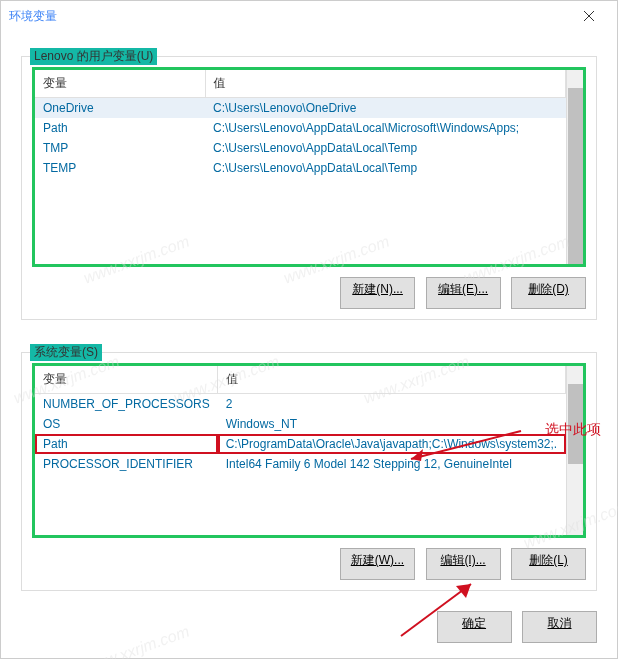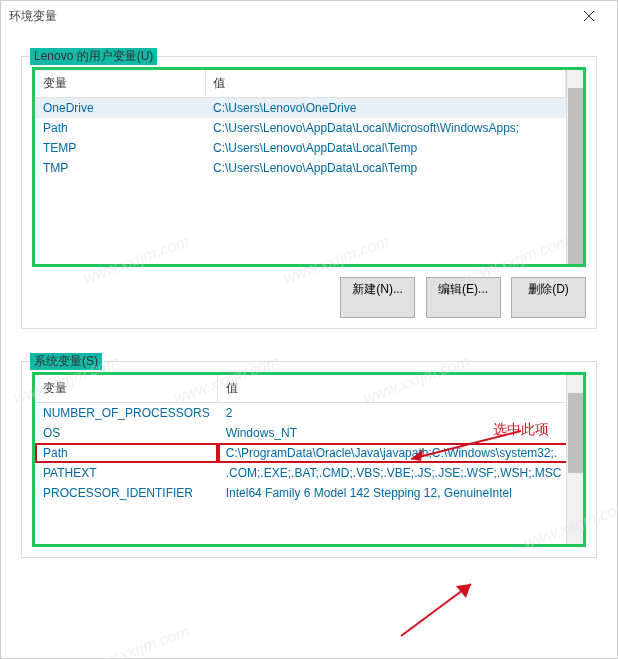--- a/index.html
+++ b/index.html
@@ -1,20 +1,20 @@
 <!DOCTYPE html>
 <html><head>
   <meta charset="utf-8">
   <style>
     * { margin: 0; padding: 0; box-sizing: border-box; font-family: "Microsoft YaHei", "Segoe UI", sans-serif; }
     body { background: #fff; width: 618px; height: 659px; overflow: hidden; position: relative; }
     
     .dialog { border: 1px solid #ccc; width: 618px; height: 659px; position: relative; background: #fff; }
     
-    .titlebar { height: 30px; display: flex; align-items: center; padding: 0 8px; font-size: 12px; color: #404040; }
+    .titlebar { height: 30px; display: flex; align-items: center; padding: 0 8px; font-size: 12px; color: #3b82f6; }
     .titlebar-title { flex: 1; }
     .close-btn { width: 40px; height: 30px; display: flex; align-items: center; justify-content: center; cursor: pointer; }
     .close-btn svg { width: 10px; height: 10px; }
     
     .content { padding: 10px 20px; }
     
     .groupbox { border: 1px solid #ddd; margin-top: 15px; position: relative; padding: 10px; }
     .groupbox-label { position: absolute; top: -9px; left: 8px; background: #14b8a6; padding: 0 4px; font-size: 12px; color: #333; }
     
     .table-container { border: 3px solid #22c55e; height: 200px; overflow: hidden; position: relative; display: flex; }
@@ -24,21 +24,21 @@
     
     .table { width: 100%; border-collapse: collapse; font-size: 12px; }
     .table th { text-align: left; padding: 5px 8px; font-weight: normal; background: #fff; border-bottom: 1px solid #e0e0e0; border-right: 1px solid #e0e0e0; color: #333; }
     .table td { padding: 3px 8px; color: #0369a1; white-space: nowrap; overflow: hidden; }
     .table tr.selected td { background: #e8f0f8; }
     .table tr.highlighted td { outline: 2px solid #d01020; outline-offset: -2px; }
     
     .col-var { width: 170px; }
     
     .button-row { text-align: right; margin-top: 10px; }
-    .btn { display: inline-block; min-width: 75px; height: 41px; line-height: 22px; font-size: 12px; text-align: center; border: 1px solid #adadad; background: #e1e1e1; margin-left: 6px; padding: 0 10px; cursor: pointer; }
+    .btn { display: inline-block; min-width: 75px; height: 32px; line-height: 22px; font-size: 12px; text-align: center; border: 1px solid #adadad; background: #e1e1e1; margin-left: 6px; padding: 0 10px; cursor: pointer; text-decoration: underline; }
     
     .bottom-buttons { position: absolute; bottom: 15px; right: 20px; }
     
     .annotation-text { position: absolute; color: #d01020; font-size: 14px; font-weight: normal; }
     .arrow { position: absolute; }
     .arrow svg { overflow: visible; }
     
     .watermark { position: absolute; color: #ddd; font-size: 16px; transform: rotate(-20deg); pointer-events: none; font-style: italic; opacity: 0.4; }
   </style>
 </head>
@@ -70,25 +70,25 @@
             <tbody>
               <tr class="selected">
                 <td>OneDrive</td>
                 <td>C:\Users\Lenovo\OneDrive</td>
               </tr>
               <tr>
                 <td>Path</td>
                 <td>C:\Users\Lenovo\AppData\Local\Microsoft\WindowsApps;</td>
               </tr>
               <tr>
-                <td>TEMP</td>
+                <td>TMP</td>
                 <td>C:\Users\Lenovo\AppData\Local\Temp</td>
               </tr>
               <tr>
-                <td>TMP</td>
+                <td>TEMP</td>
                 <td>C:\Users\Lenovo\AppData\Local\Temp</td>
               </tr>
             </tbody>
           </table>
         </div>
         <div class="scrollbar">
           <div class="scrollbar-thumb" style="top:18px;height:180px;"></div>
         </div>
       </div>
       <div class="button-row">
@@ -116,40 +116,45 @@
               </tr>
               <tr>
                 <td>OS</td>
                 <td>Windows_NT</td>
               </tr>
               <tr class="highlighted">
                 <td>Path</td>
                 <td>C:\ProgramData\Oracle\Java\javapath;C:\Windows\system32;.</td>
               </tr>
               <tr>
-                <td>PATHEXT</td>
-                <td>.COM;.EXE;.BAT;.CMD;.VBS;.VBE;.JS;.JSE;.WSF;.WSH;.MSC</td>
-              </tr>
-              <tr>
                 <td>PROCESSOR_IDENTIFIER</td>
                 <td>Intel64 Family 6 Model 142 Stepping 12, GenuineIntel</td>
               </tr>
             </tbody>
           </table>
         </div>
         <div class="scrollbar">
           <div class="scrollbar-thumb" style="top:18px;height:80px;"></div>
         </div>
       </div>
+      <div class="button-row">
+        <span class="btn">新建(W)...</span>
+        <span class="btn">编辑(I)...</span>
+        <span class="btn">删除(L)</span>
+      </div>
     </div>
 
   </div>
 
+  <div class="bottom-buttons">
+    <span class="btn">确定</span>
+    <span class="btn">取消</span>
+  </div>
 
-  <div class="annotation-text" style="left:492px;top:420px;">选中此项</div>
+  <div class="annotation-text" style="left:544px;top:420px;">选中此项</div>
 
   <div class="arrow" style="left:400px;top:420px;">
     <svg width="130" height="45">
       <line x1="120" y1="10" x2="10" y2="38" stroke="#d01020" stroke-width="2"></line>
       <polygon points="10,38 22,28 20,40" fill="#d01020"></polygon>
     </svg>
   </div>
 
   <div class="arrow" style="left:395px;top:575px;">
     <svg width="90" height="65">

